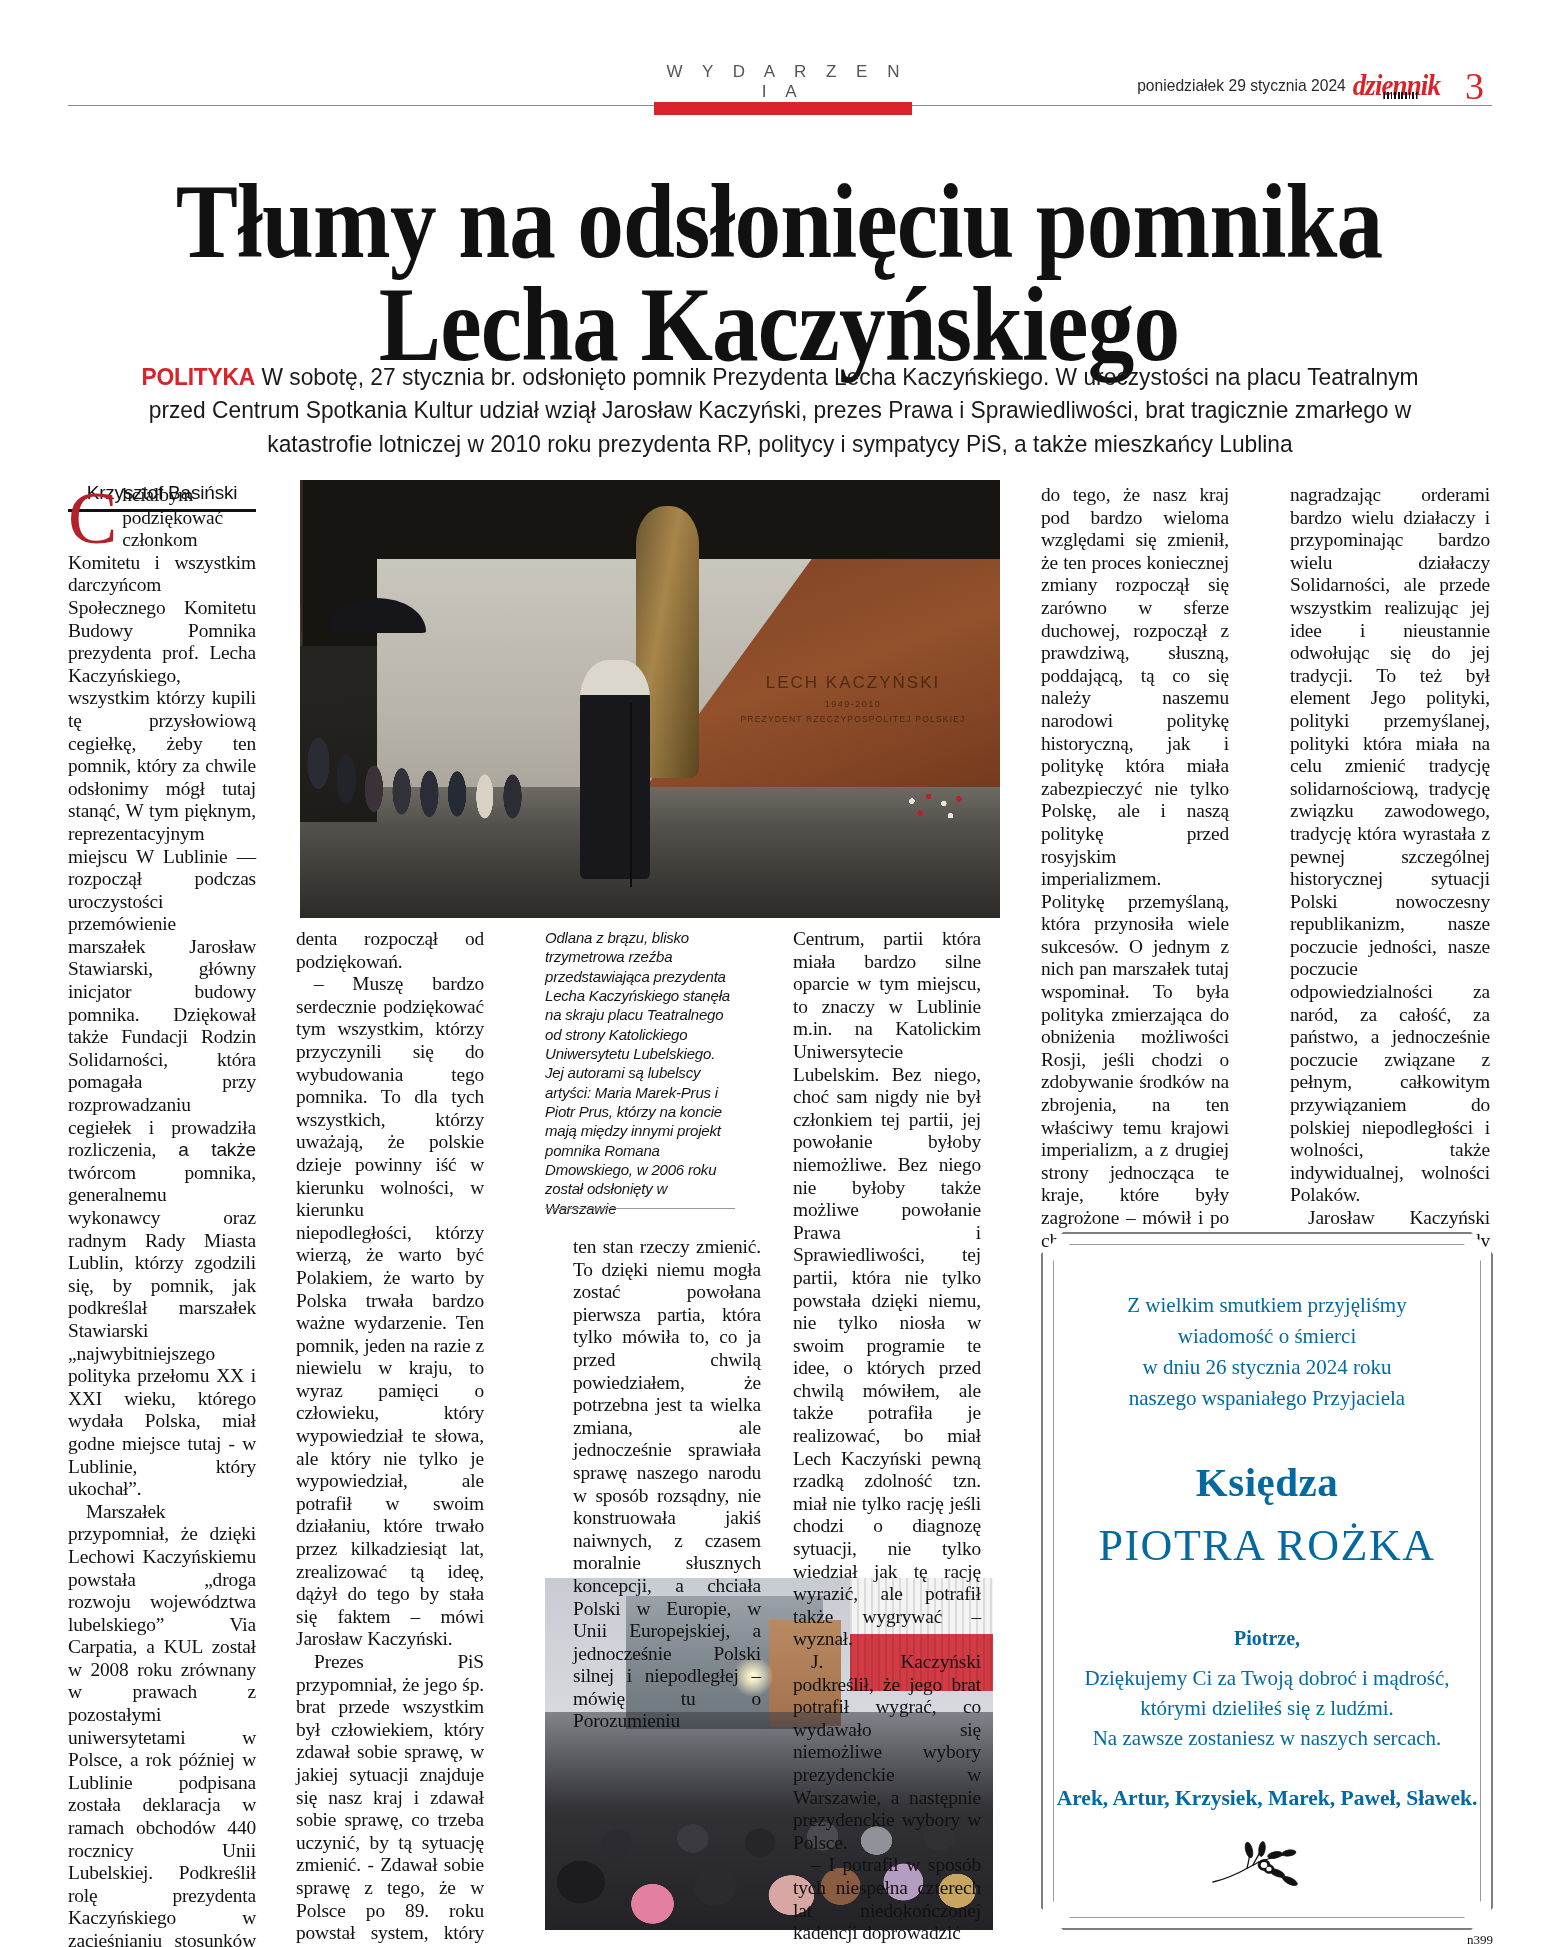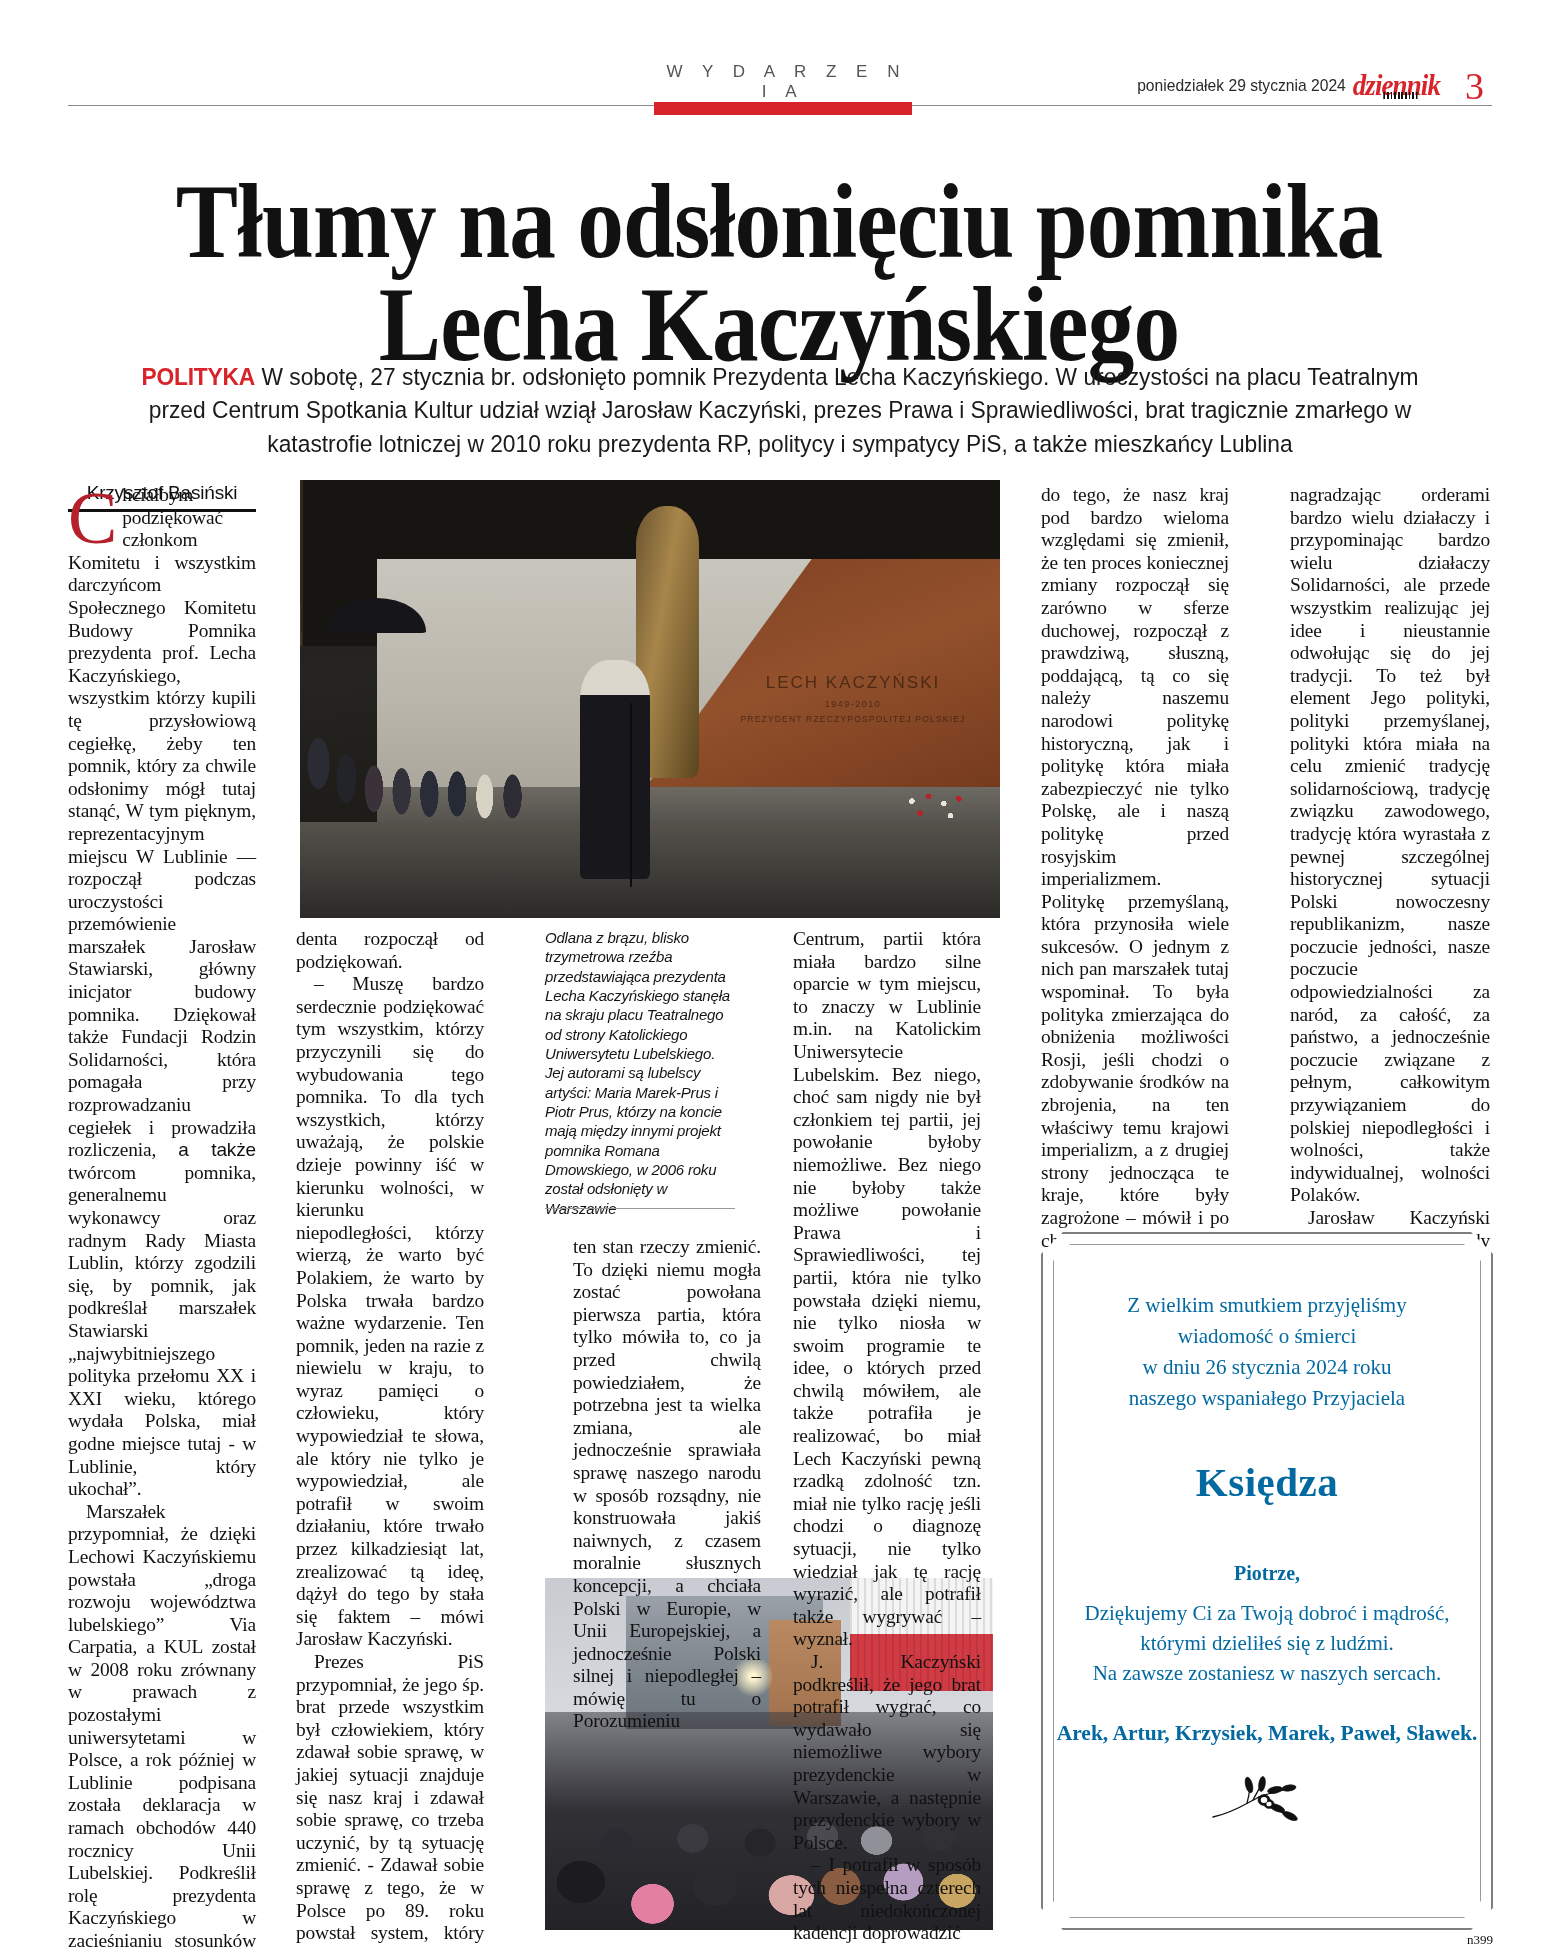--- a/index.html
+++ b/index.html
@@ -528,20 +528,21 @@
   <div class="obit-outer"></div>
   <div class="obit-inner"></div>
   <div class="obit-content">
     <div class="obit-intro">
       <div>Z wielkim smutkiem przyjęliśmy</div>
       <div>wiadomość o śmierci</div>
       <div>w dniu 26 stycznia 2024 roku</div>
       <div>naszego wspaniałego Przyjaciela</div>
     </div>
     <div class="obit-ksiedza">Księdza</div>
+    <div class="obit-name">PIOTRA ROŻKA</div>
     <div class="obit-voc">Piotrze,</div>
     <div class="obit-body">
       <div>Dziękujemy Ci za Twoją dobroć i mądrość,</div>
       <div>którymi dzieliłeś się z ludźmi.</div>
       <div>Na zawsze zostaniesz w naszych sercach.</div>
     </div>
     <div class="obit-signers">Arek, Artur, Krzysiek, Marek, Paweł, Sławek.</div>
     <div class="obit-ornament">
       <svg width="120" height="52" viewBox="0 0 120 52" aria-hidden="true">
         <g fill="none" stroke="#111" stroke-width="1.3" stroke-linecap="round">

